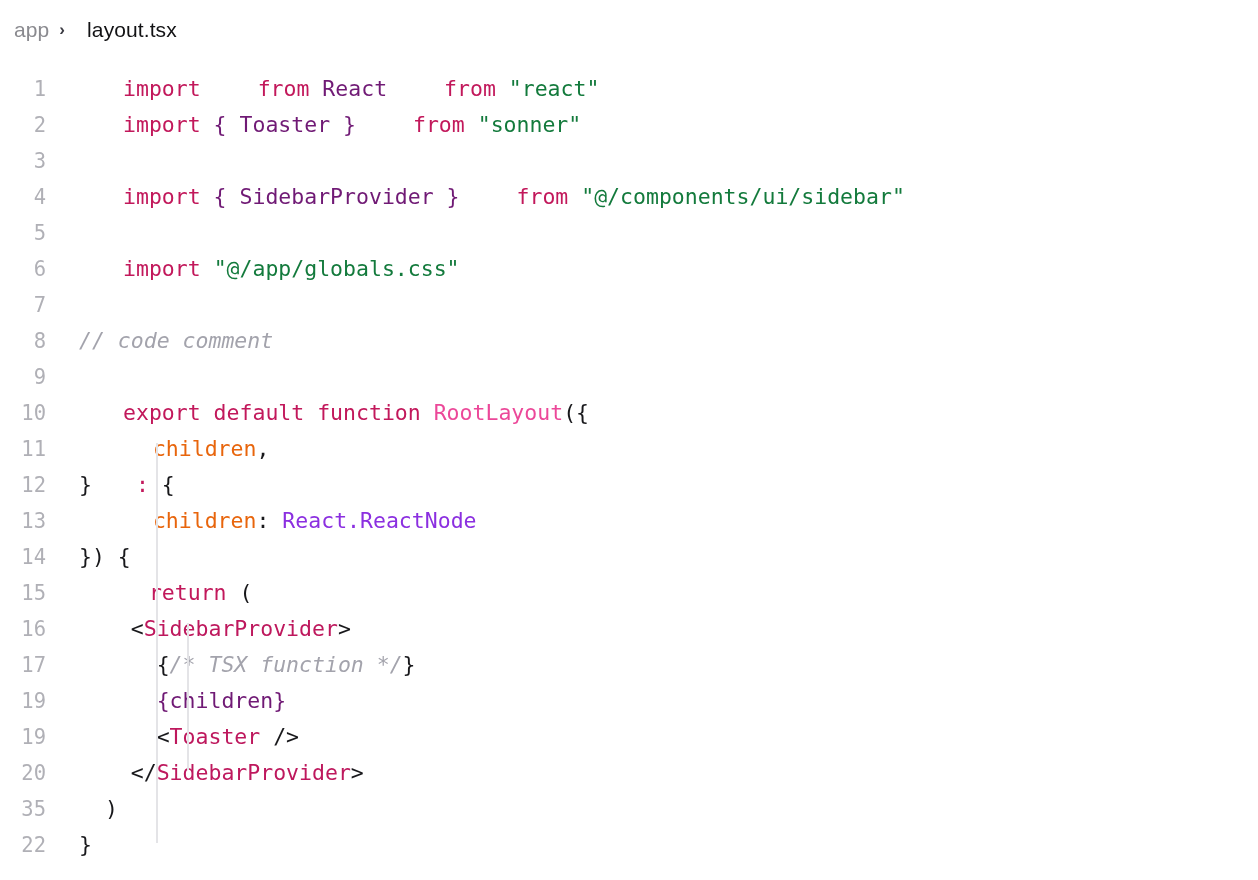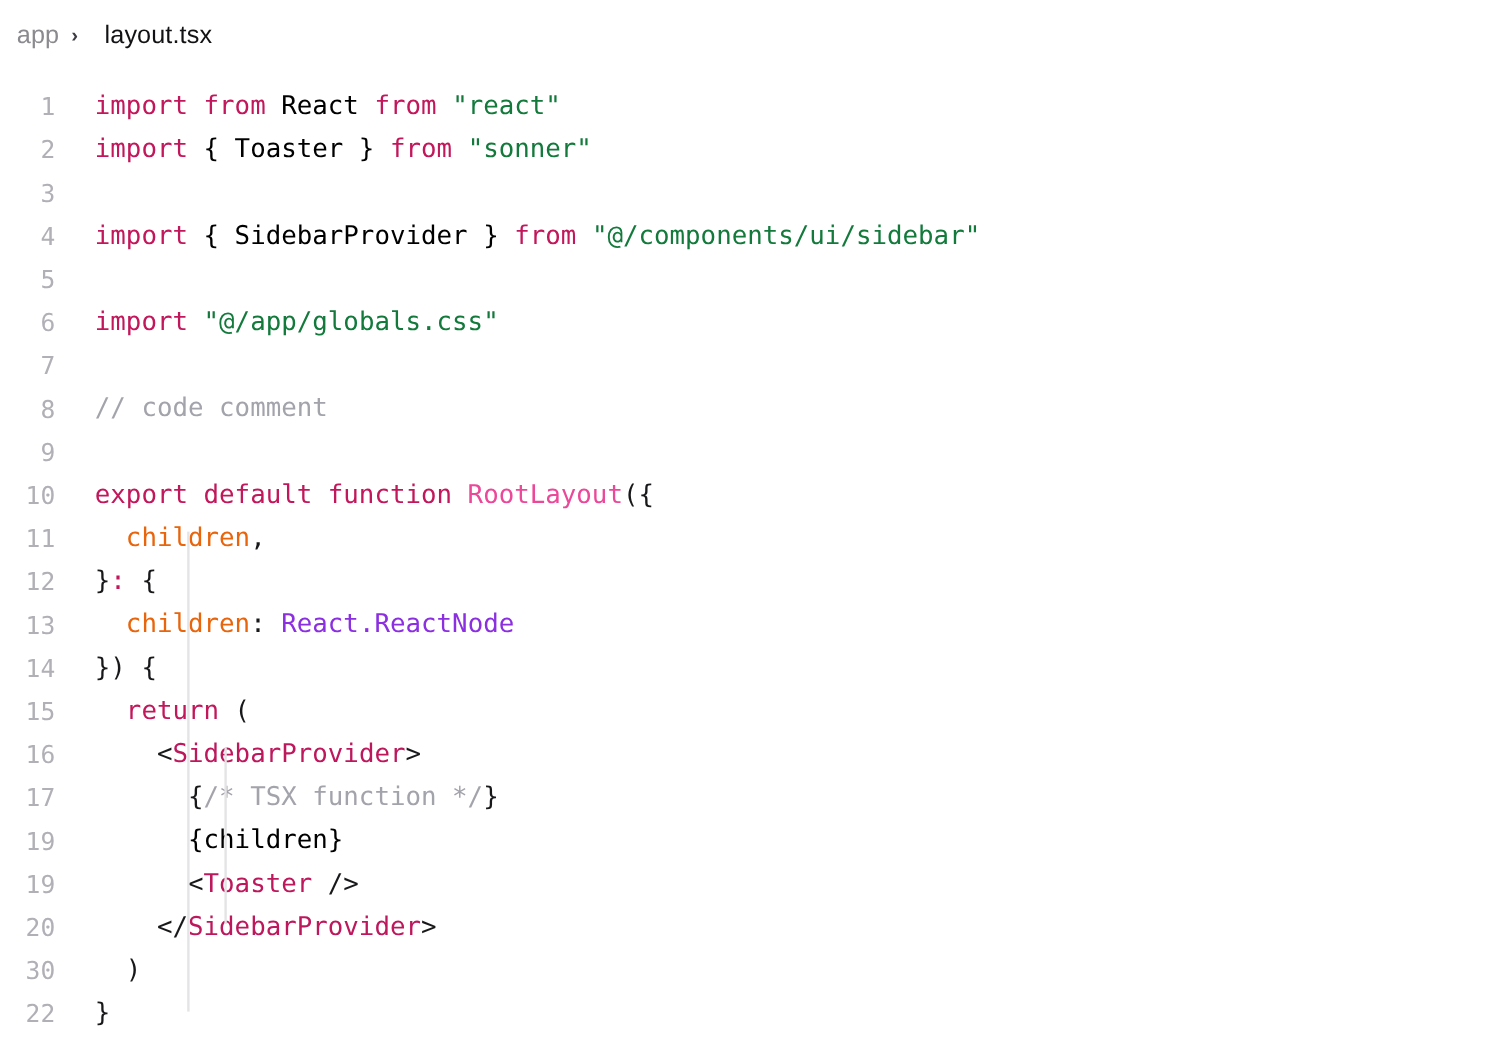--- a/index.html
+++ b/index.html
@@ -80,27 +80,27 @@
     left: 0;
     pointer-events: none;
   }
   .guide {
     position: absolute;
     width: 1.5px;
     background: #e4e4e7;
   }
 
   
-  .t-kw    { color: #c2185b; }
+  .t-kw    { color: #c2185b; margin-left: 44px; }
   .t-str   { color: #137a3c; }
-  .t-plain { color: #000000; }
-  .t-com   { color: #a3a3ac; }
+  .t-plain { color: #701a75; }
+  .t-com   { color: #a3a3ac; font-style: italic; }
   .t-fn    { color: #ec4899; }
   .t-type  { color: #8b2fe0; }
-  .t-var   { color: #e8650c; }
+  .t-var   { color: #e8650c; margin-left: 48px; }
   .t-tag   { color: #be185d; }
   .t-punc  { color: #18181b; }
 </style>
 </head>
 <body>
 
 <div class="breadcrumb">
   <span class="crumb-dir">app</span>
   <span class="crumb-sep">›</span>
   <span class="crumb-file">layout.tsx</span>
@@ -187,21 +187,21 @@
         </tr>
         <tr class="code-row">
           <td class="ln">19</td>
           <td class="lc"><span class="t-punc">      &lt;</span><span class="t-tag">Toaster</span><span class="t-punc"> /&gt;</span></td>
         </tr>
         <tr class="code-row">
           <td class="ln">20</td>
           <td class="lc"><span class="t-punc">    &lt;/</span><span class="t-tag">SidebarProvider</span><span class="t-punc">&gt;</span></td>
         </tr>
         <tr class="code-row">
-          <td class="ln">30</td>
+          <td class="ln">35</td>
           <td class="lc"><span class="t-punc">  )</span></td>
         </tr>
         <tr class="code-row">
           <td class="ln">22</td>
           <td class="lc"><span class="t-punc">}</span></td>
         </tr>
       </tbody>
   </table>
 </div>
 

